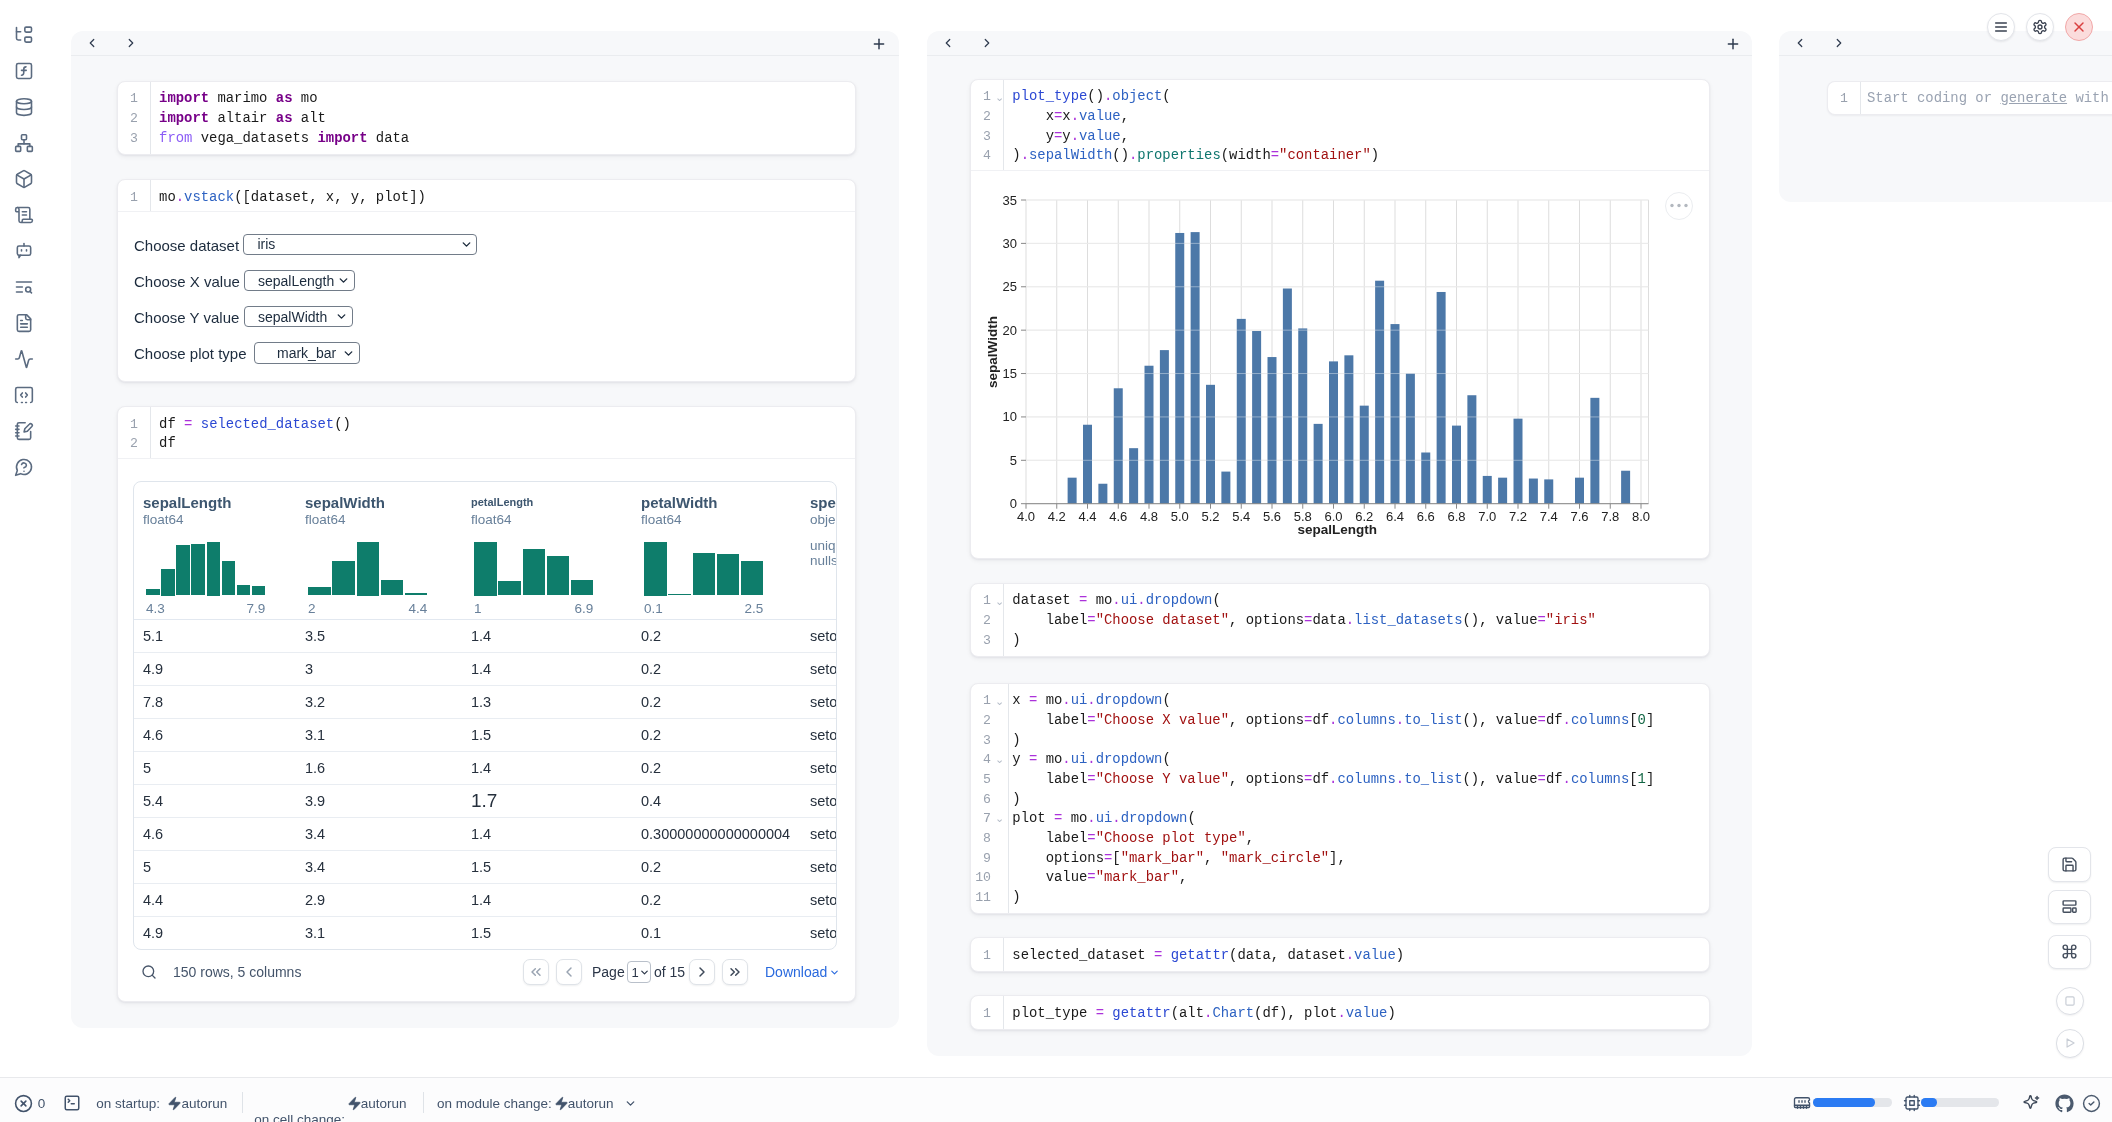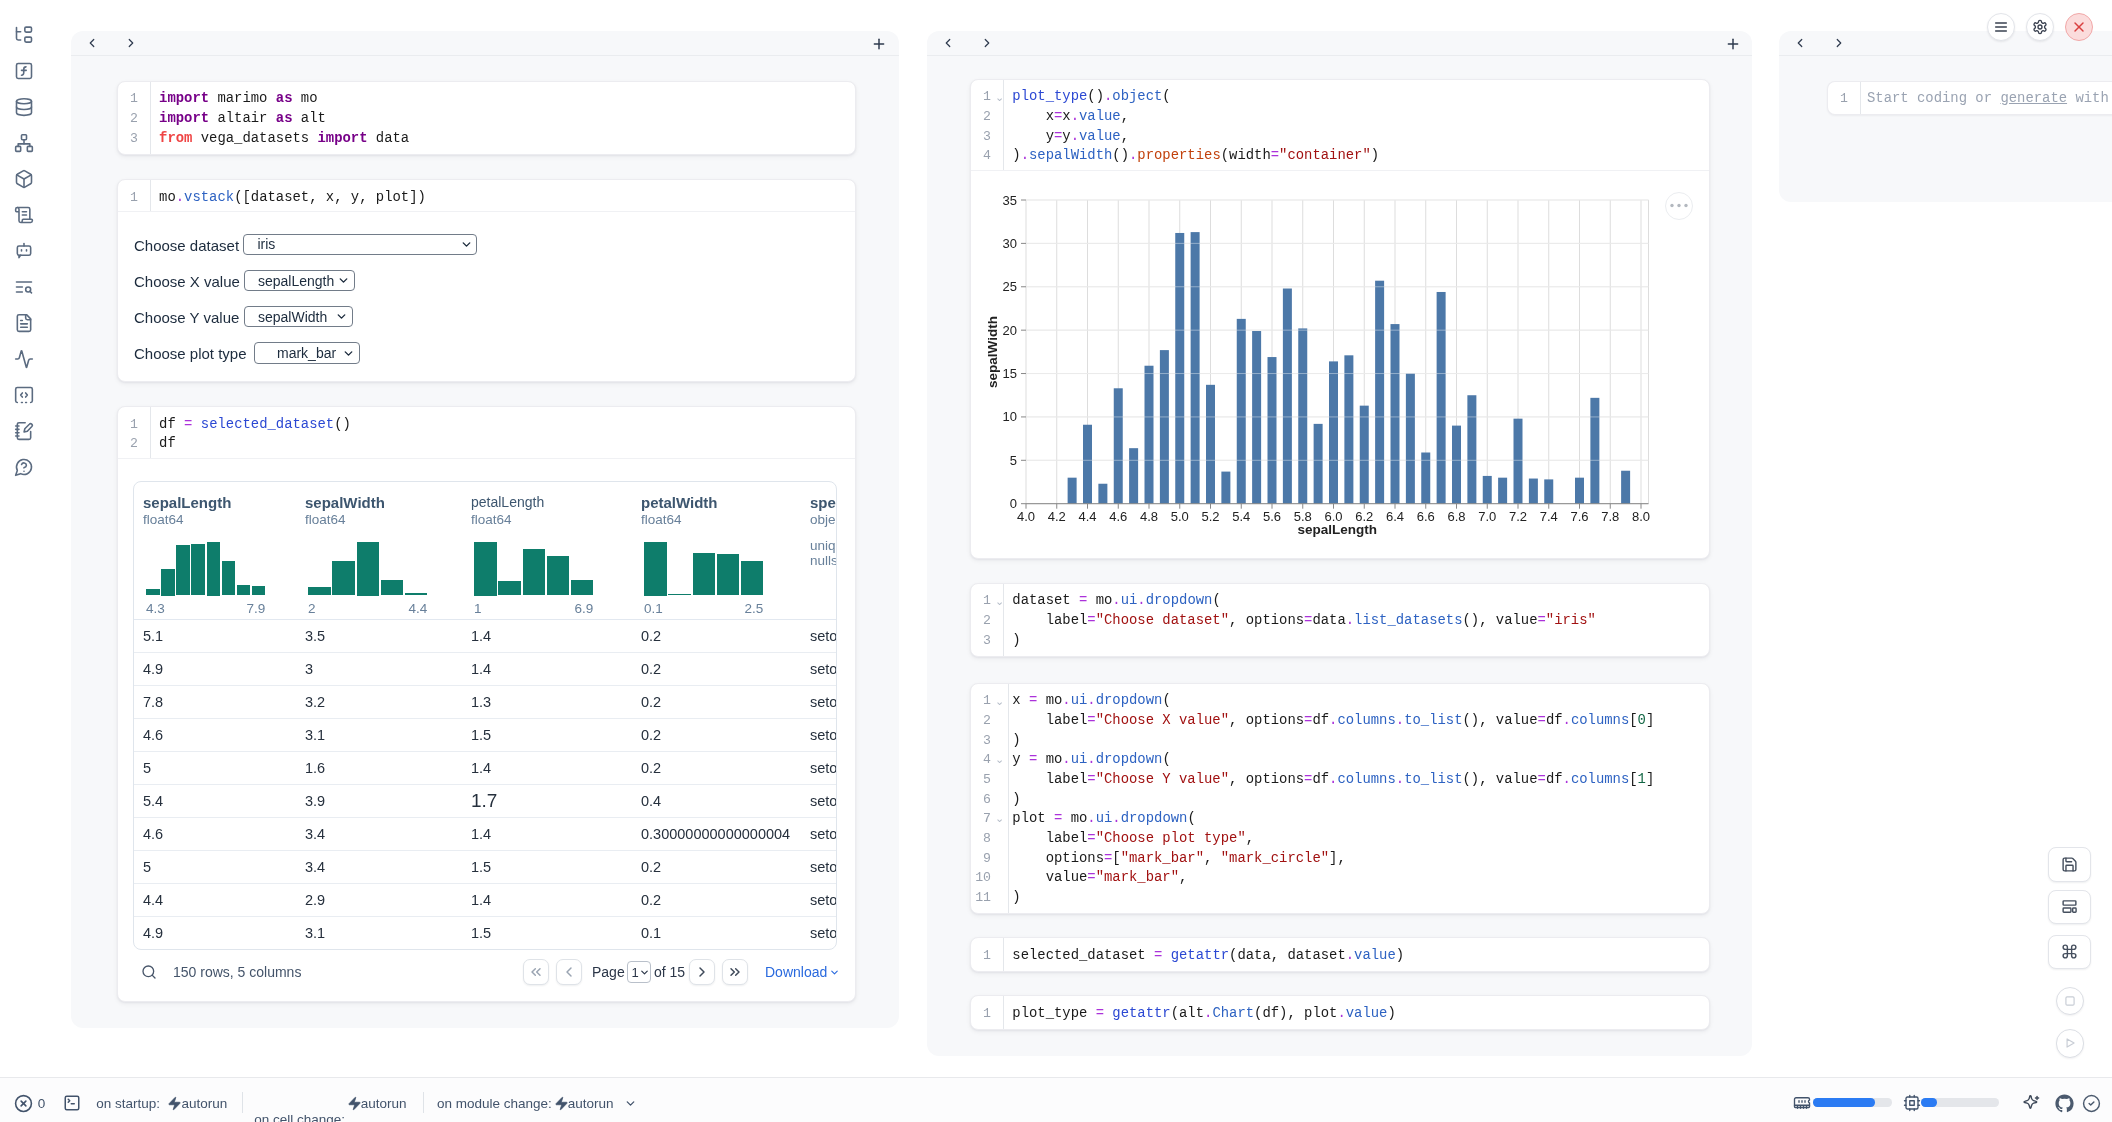--- a/index.html
+++ b/index.html
@@ -144,21 +144,21 @@
       <path d="m9 18 6-6-6-6"></path>
     </svg>
   </div>
 <div class="card" style="position:absolute;left:116.8px;top:80.5px;width:739px;height:74.55px;background:#fff;border:1px solid #ececf0;border-radius:8px;box-shadow:0 1px 2px rgba(20,25,40,.05),0 2px 5px rgba(20,25,40,.05);">
     <div style="position:absolute;left:32px;top:0;bottom:0;width:1px;background:#e4e7eb"></div>
     <div class="gut" style="top:7.8px">1</div>
     <div class="code" style="position:absolute;left:41.3px;top:7.8px"><span style="color:#770088;font-weight:600">import</span> marimo <span style="color:#770088;font-weight:600">as</span> mo</div>
     <div class="gut" style="top:27.45px">2</div>
     <div class="code" style="position:absolute;left:41.3px;top:27.45px"><span style="color:#770088;font-weight:600">import</span> altair <span style="color:#770088;font-weight:600">as</span> alt</div>
     <div class="gut" style="top:47.099999999999994px">3</div>
-    <div class="code" style="position:absolute;left:41.3px;top:47.099999999999994px"><span style="color:#ef4444;font-weight:700">from</span> vega_datasets <span style="color:#770088;font-weight:600">import</span> data</div>
+    <div class="code" style="position:absolute;left:41.3px;top:47.099999999999994px"><span style="color:#8b5cf6;font-weight:400">from</span> vega_datasets <span style="color:#770088;font-weight:600">import</span> data</div>
   </div>
 <div class="card" style="position:absolute;left:116.8px;top:179px;width:739px;height:203px;background:#fff;border:1px solid #ececf0;border-radius:8px;box-shadow:0 1px 2px rgba(20,25,40,.05),0 2px 5px rgba(20,25,40,.05);">
     <div style="position:absolute;left:32px;top:0;height:31px;width:1px;background:#e4e7eb"></div>
     <div class="gut" style="top:7.8px">1</div>
     <div class="code" style="position:absolute;left:41.3px;top:7.8px">mo<span style="color:#ab32da">.</span><span style="color:#2d62c2">vstack</span>([dataset, x, y, plot])</div>
     <div style="position:absolute;left:0;right:0;top:31px;height:1px;background:#f0f1f4"></div>
     <div style="position:absolute;left:16.2px;top:64.5px;transform:translateY(-50%);white-space:pre;font-size:15px;color:#1c2b3d">Choose dataset</div>
     <div class="sel" style="left:125.7px;top:53.7px;width:234px;height:21.6px">
       <span style="left:13px">iris</span>
     </div>
@@ -193,21 +193,21 @@
     <div class="gut" style="top:27.45px">2</div>
     <div class="code" style="position:absolute;left:41.3px;top:7.8px">df <span style="color:#ab32da">=</span> <span style="color:#2b48d3">selected_dataset</span>()</div>
     <div class="code" style="position:absolute;left:41.3px;top:27.45px">df</div>
     <div style="position:absolute;left:0;right:0;top:50.7px;height:1px;background:#f0f1f4"></div>
   </div>
 <div style="position:absolute;left:133px;top:481px;width:704px;height:469px;background:#fff;border:1px solid #dfe5ec;border-radius:8px;overflow:hidden;">
     <div style="position:absolute;left:9px;top:19.5px;transform:translateY(-50%);white-space:pre;font-size:15px;font-weight:bold;color:#3d566f">sepalLength</div>
     <div style="position:absolute;left:9px;top:37px;transform:translateY(-50%);white-space:pre;font-size:13.5px;color:#68809a">float64</div>
     <div style="position:absolute;left:171px;top:19.5px;transform:translateY(-50%);white-space:pre;font-size:15px;font-weight:bold;color:#3d566f">sepalWidth</div>
     <div style="position:absolute;left:171px;top:37px;transform:translateY(-50%);white-space:pre;font-size:13.5px;color:#68809a">float64</div>
-    <div style="position:absolute;left:337px;top:19.5px;transform:translateY(-50%);white-space:pre;font-size:14px;font-weight:normal;color:#3d566f">petalLength</div>
+    <div style="position:absolute;left:337px;top:19.5px;transform:translateY(-50%);white-space:pre;font-size:11px;font-weight:bold;color:#3d566f">petalLength</div>
     <div style="position:absolute;left:337px;top:37px;transform:translateY(-50%);white-space:pre;font-size:13.5px;color:#68809a">float64</div>
     <div style="position:absolute;left:507px;top:19.5px;transform:translateY(-50%);white-space:pre;font-size:15px;font-weight:bold;color:#3d566f">petalWidth</div>
     <div style="position:absolute;left:507px;top:37px;transform:translateY(-50%);white-space:pre;font-size:13.5px;color:#68809a">float64</div>
     <div style="position:absolute;left:676px;top:19.5px;transform:translateY(-50%);white-space:pre;font-size:15px;font-weight:bold;color:#3d566f">species</div>
     <div style="position:absolute;left:676px;top:37px;transform:translateY(-50%);white-space:pre;font-size:13.5px;color:#68809a">object</div>
     <div style="position:absolute;left:12.30px;top:107.02px;width:13.56px;height:6.48px;background:#0e7d6b"></div>
     <div style="position:absolute;left:27.36px;top:86.50px;width:13.56px;height:27.00px;background:#0e7d6b"></div>
     <div style="position:absolute;left:42.42px;top:62.74px;width:13.56px;height:50.76px;background:#0e7d6b"></div>
     <div style="position:absolute;left:57.49px;top:61.66px;width:13.56px;height:51.84px;background:#0e7d6b"></div>
     <div style="position:absolute;left:72.55px;top:59.50px;width:13.56px;height:54.00px;background:#0e7d6b"></div>
@@ -336,21 +336,21 @@
   </svg>
 <div class="card" style="position:absolute;left:970px;top:78.5px;width:740px;height:480px;background:#fff;border:1px solid #ececf0;border-radius:8px;box-shadow:0 1px 2px rgba(20,25,40,.05),0 2px 5px rgba(20,25,40,.05);">
     <div style="position:absolute;left:32px;top:0;height:90.4px;width:1px;background:#e4e7eb"></div>
     <div class="gut" style="top:7.8px">1</div>
     <div class="code" style="position:absolute;left:41.3px;top:7.8px"><span style="color:#2b48d3">plot_type</span>()<span style="color:#ab32da">.</span><span style="color:#2d62c2">object</span>(</div>
     <div class="gut" style="top:27.45px">2</div>
     <div class="code" style="position:absolute;left:41.3px;top:27.45px">    x<span style="color:#ab32da">=</span>x<span style="color:#ab32da">.</span><span style="color:#2d62c2">value</span>,</div>
     <div class="gut" style="top:47.099999999999994px">3</div>
     <div class="code" style="position:absolute;left:41.3px;top:47.099999999999994px">    y<span style="color:#ab32da">=</span>y<span style="color:#ab32da">.</span><span style="color:#2d62c2">value</span>,</div>
     <div class="gut" style="top:66.75px">4</div>
-    <div class="code" style="position:absolute;left:41.3px;top:66.75px">)<span style="color:#ab32da">.</span><span style="color:#2d62c2">sepalWidth</span>()<span style="color:#ab32da">.</span><span style="color:#c2410c">properties</span>(width<span style="color:#ab32da">=</span><span style="color:#a11111">"container"</span>)</div>
+    <div class="code" style="position:absolute;left:41.3px;top:66.75px">)<span style="color:#ab32da">.</span><span style="color:#2d62c2">sepalWidth</span>()<span style="color:#ab32da">.</span><span style="color:#0f766e">properties</span>(width<span style="color:#ab32da">=</span><span style="color:#a11111">"container"</span>)</div>
     <div style="position:absolute;left:24px;top:11px;width:20px;color:#b4bcc8;font:11px 'Liberation Sans',sans-serif">⌄</div>
     <div style="position:absolute;left:0;right:0;top:90.4px;height:1px;background:#f0f1f4"></div>
   </div>
 <svg style="position:absolute;left:970px;top:174px" width="740" height="384" viewBox="0 0 740 384" fill="none">
     <line x1="56.00" y1="26.00" x2="56.00" y2="329.70" stroke="#ddd" stroke-width="1"></line>
     <line x1="86.75" y1="26.00" x2="86.75" y2="329.70" stroke="#ddd" stroke-width="1"></line>
     <line x1="117.50" y1="26.00" x2="117.50" y2="329.70" stroke="#ddd" stroke-width="1"></line>
     <line x1="148.25" y1="26.00" x2="148.25" y2="329.70" stroke="#ddd" stroke-width="1"></line>
     <line x1="179.00" y1="26.00" x2="179.00" y2="329.70" stroke="#ddd" stroke-width="1"></line>
     <line x1="209.75" y1="26.00" x2="209.75" y2="329.70" stroke="#ddd" stroke-width="1"></line>

